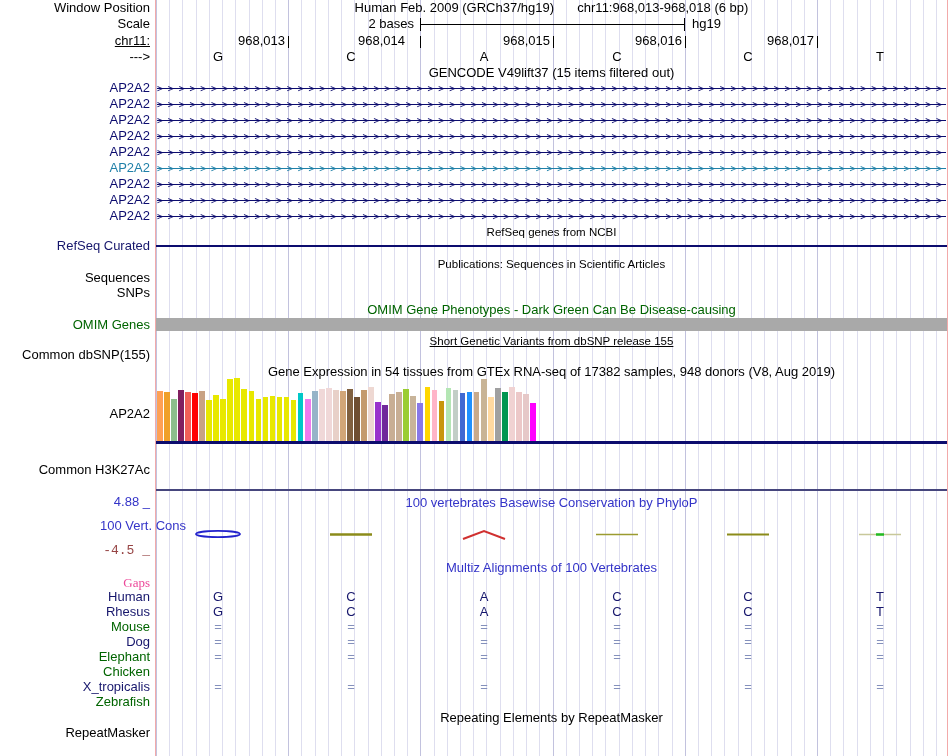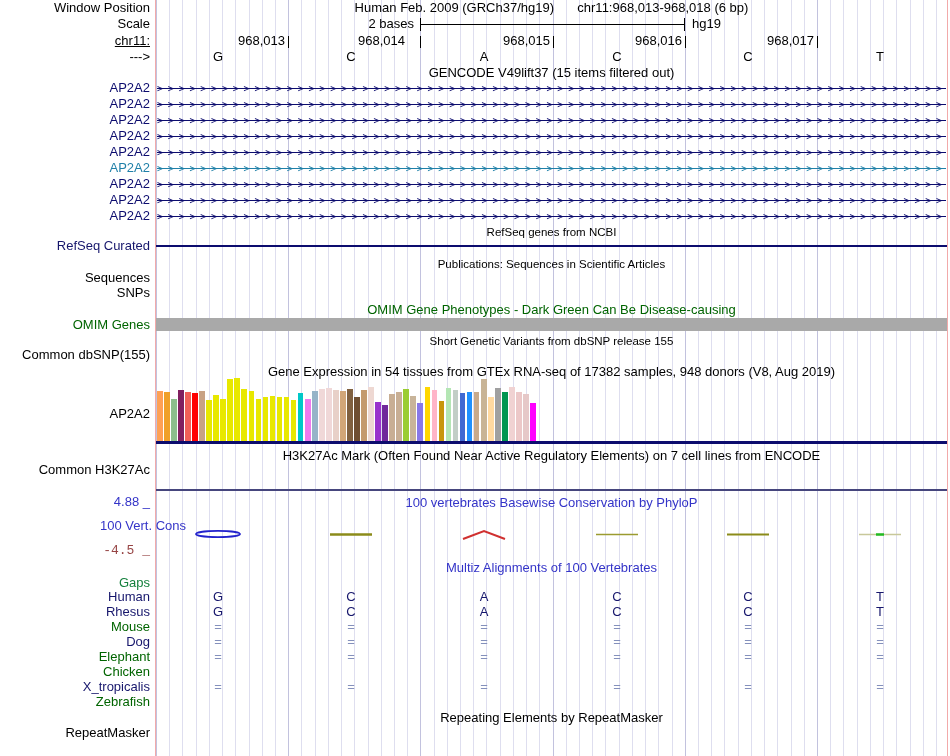--- a/index.html
+++ b/index.html
@@ -131,21 +131,21 @@
   <div class="hline" style="left:156px;top:245px;width:791px;height:2px;background:#0c0c6e;"></div>
 
   <div class="ttl small" style="top:257px;">Publications: Sequences in Scientific Articles</div>
   <div class="lbl" style="top:271px;">Sequences</div>
   <div class="lbl" style="top:286px;">SNPs</div>
 
   <div class="ttl dgreen" style="top:303px;">OMIM Gene Phenotypes - Dark Green Can Be Disease-causing</div>
   <div class="lbl dgreen" style="top:318px;">OMIM Genes</div>
   <div class="hline" style="left:156px;top:318px;width:791px;height:13px;background:#a9a9a9;"></div>
 
-  <div class="ttl small" style="top:334px;">Short Genetic Variants from dbSNP release 155</div>
+  <div class="ttl small" style="top:334px;text-decoration:underline;">Short Genetic Variants from dbSNP release 155</div>
   <div class="lbl" style="top:348px;">Common dbSNP(155)</div>
 
   <div class="ttl" style="top:365px;">Gene Expression in 54 tissues from GTEx RNA-seq of 17382 samples, 948 donors (V8, Aug 2019)</div>
   <div class="lbl" style="top:407px;">AP2A2</div>
   <div id="gtex-bars">
       <div class="bar" style="left: 157px; top: 391px; width: 5.7px; height: 50px; background: rgb(255, 160, 84);"></div>
       <div class="bar" style="left: 164.04px; top: 392px; width: 5.7px; height: 49px; background: rgb(240, 160, 40);"></div>
       <div class="bar" style="left: 171.08px; top: 399px; width: 5.7px; height: 42px; background: rgb(140, 190, 140);"></div>
       <div class="bar" style="left: 178.12px; top: 390px; width: 5.7px; height: 51px; background: rgb(128, 32, 96);"></div>
       <div class="bar" style="left: 185.16px; top: 392px; width: 5.7px; height: 49px; background: rgb(240, 96, 88);"></div>
@@ -194,41 +194,40 @@
       <div class="bar" style="left: 487.88px; top: 397px; width: 5.7px; height: 44px; background: rgb(255, 217, 160);"></div>
       <div class="bar" style="left: 494.92px; top: 388px; width: 5.7px; height: 53px; background: rgb(160, 160, 160);"></div>
       <div class="bar" style="left: 501.96px; top: 392px; width: 5.7px; height: 49px; background: rgb(0, 150, 80);"></div>
       <div class="bar" style="left: 509px; top: 387px; width: 5.7px; height: 54px; background: rgb(240, 210, 210);"></div>
       <div class="bar" style="left: 516.04px; top: 392px; width: 5.7px; height: 49px; background: rgb(236, 200, 200);"></div>
       <div class="bar" style="left: 523.08px; top: 394px; width: 5.7px; height: 47px; background: rgb(230, 200, 200);"></div>
       <div class="bar" style="left: 530.12px; top: 403px; width: 5.7px; height: 38px; background: rgb(255, 0, 255);"></div>
     </div>
   <div class="hline" style="left:156px;top:441px;width:791px;height:3px;background:#0c0c6e;"></div>
 
-  <div class="ttl" style="top:449px;">H3K27Ac Mark (Often Found Near Active Regulatory Elements) on 7 cell lines from ENCODE</div>
   <div class="lbl" style="top:463px;">Common H3K27Ac</div>
   <div class="hline" style="left:156px;top:489px;width:791px;height:2px;background:#46467d;"></div>
 
   <div class="lbl blue" style="top:495px;">4.88 _</div>
   <div class="ttl blue" style="top:496px;">100 vertebrates Basewise Conservation by PhyloP</div>
   <div class="lbl blue" style="top:519px;margin-left:36px;">100 Vert. Cons</div>
   <div class="lbl dred" style="top:544px;">-4.5 _</div>
   <svg id="cons-svg" style="position:absolute;left:156px;top:518px;" width="791" height="34">
       <ellipse cx="62" cy="16" rx="22" ry="3.2" fill="none" stroke="#2222cc" stroke-width="1.8"></ellipse>
       <line x1="174" x2="216" y1="16.5" y2="16.5" stroke="#8b8b1a" stroke-width="2.5"></line>
       <polyline points="307,21 328,13 349,21" fill="none" stroke="#d03030" stroke-width="2"></polyline>
       <line x1="440" x2="482" y1="16.5" y2="16.5" stroke="#9b9b30" stroke-width="1.5"></line>
       <line x1="571" x2="613" y1="16.5" y2="16.5" stroke="#8b8b1a" stroke-width="2"></line>
       <line x1="703" x2="745" y1="16.5" y2="16.5" stroke="#c8c89a" stroke-width="1.5"></line>
       <line x1="720" x2="728" y1="16.5" y2="16.5" stroke="#22bb22" stroke-width="2.5"></line>
     </svg>
 
   <div class="ttl blue" style="top:561px;">Multiz Alignments of 100 Vertebrates</div>
   <div id="multiz">
-      <div class="lbl" style="top: 576px; color: #15803d;">Gaps</div>
+      <div class="lbl" style="top: 576px; color: #ec4899; font-family: Liberation Serif, serif;">Gaps</div>
       <div class="lbl" style="top: 590px; color: rgb(22, 22, 108);">Human</div>
       <div class="mcell" style="left: 210px; top: 590px; color: rgb(22, 22, 108);">G</div>
       <div class="mcell" style="left: 343px; top: 590px; color: rgb(22, 22, 108);">C</div>
       <div class="mcell" style="left: 476px; top: 590px; color: rgb(22, 22, 108);">A</div>
       <div class="mcell" style="left: 609px; top: 590px; color: rgb(22, 22, 108);">C</div>
       <div class="mcell" style="left: 740px; top: 590px; color: rgb(22, 22, 108);">C</div>
       <div class="mcell" style="left: 872px; top: 590px; color: rgb(22, 22, 108);">T</div>
       <div class="lbl" style="top: 605px; color: rgb(22, 22, 108);">Rhesus</div>
       <div class="mcell" style="left: 210px; top: 605px; color: rgb(22, 22, 108);">G</div>
       <div class="mcell" style="left: 343px; top: 605px; color: rgb(22, 22, 108);">C</div>

